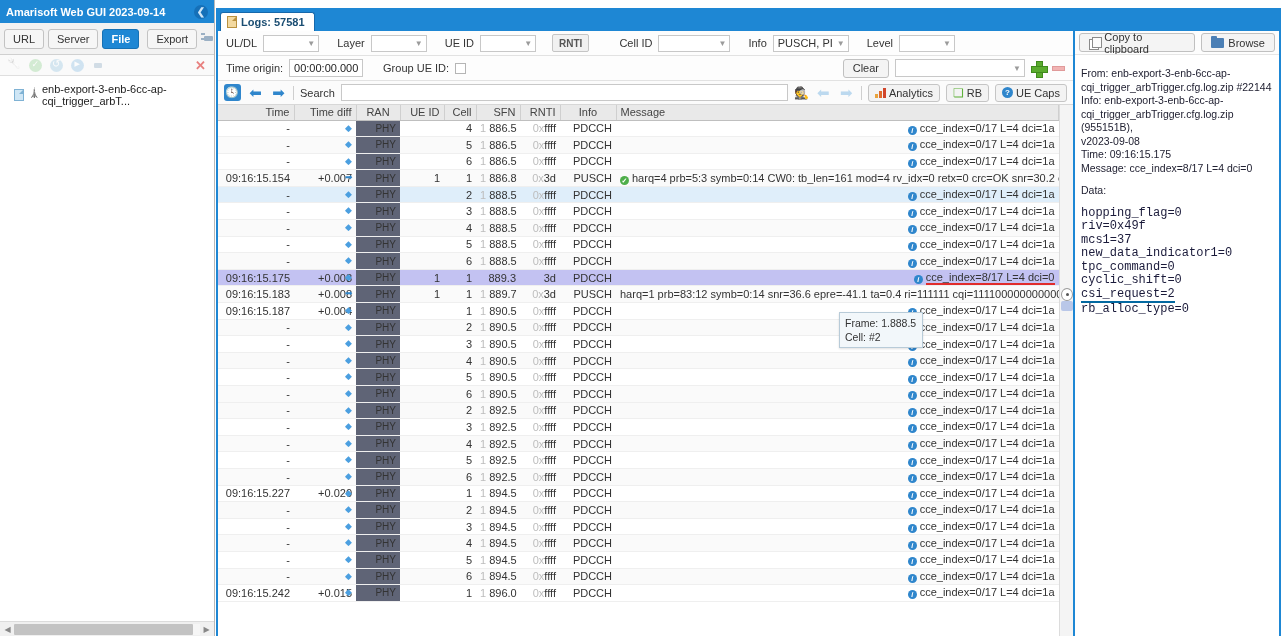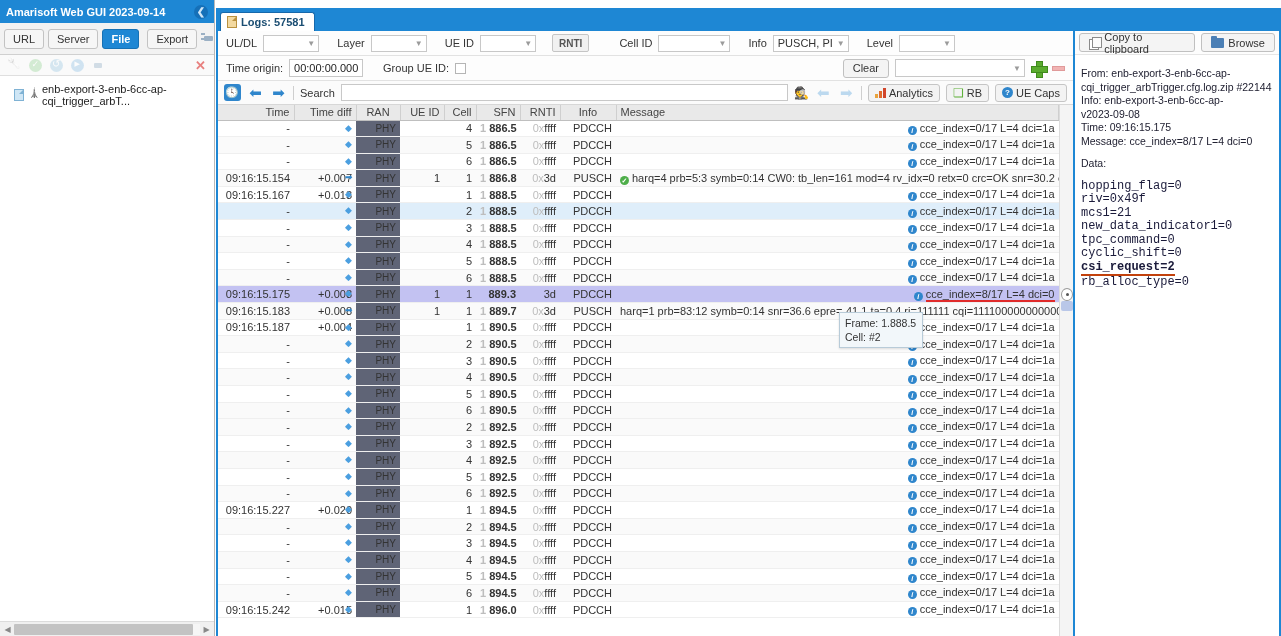--- a/index.html
+++ b/index.html
@@ -215,21 +215,21 @@
   td.c-diff { width: 62px; position: relative; padding-right: 14px; }
   td.c-diff .dot {
     position: absolute; right: 2px; top: 4px; width: 9px; height: 9px;
   }
   td.c-diff .dot::before {
     content: "\25C6"; color: #4b9fe0; font-size: 9px; position: absolute; left: 0; top: -2px;
   }
   td.c-diff .dot.arrow::before { content: "\27A1"; color: #2f86cc; font-size: 9px; }
   td.c-ueid { width: 44px; }
   td.c-cell { width: 32px; }
-  td.c-sfn  { width: 44px; color: #555; font-weight: bold; }
+  td.c-sfn  { width: 44px; color: #555; }
   td.c-sfn .pre { color: #bdbdbd; }
   td.c-rnti { width: 40px; }
   td.c-rnti .pre { color: #bdbdbd; }
   td.c-info { width: 56px; text-align: center; }
   td.c-msg  { text-align: left; padding-left: 4px; }
   .msgbullet { display: inline-block; width: 9px; height: 9px; border-radius: 50%;
     background: #2f86cc; color: #fff; font-size: 7px; font-weight: bold;
     text-align: center; line-height: 9px; margin-right: 3px; vertical-align: -1px; }
   .msgbullet.ok { background: #4eae4a; }
   .msgbullet.ok::after { content: "\2713"; }
@@ -269,21 +269,21 @@
     background: #fdfdfd;
   }
   #detail-body {
     flex: 1; padding: 12px 6px; font-size: 10.5px; color: #223; line-height: 13.5px;
     overflow: hidden; border-top: 1px solid #e6e6e6;
   }
   #detail-body .hdr-line { font-family: "Liberation Sans", sans-serif; }
   #detail-body .mono {
     font-family: "Liberation Mono", monospace; font-size: 12px; line-height: 13.5px; color: #1a1a3a;
   }
-  .red-underline { border-bottom: 2px solid #c2410c; display: inline-block; font-weight: bold; }
+  .red-underline { border-bottom: 2px solid #0369a1; display: inline-block; }
   .copy-ico { width: 12px; height: 12px; position: relative; }
   .copy-ico::before { content:""; position:absolute; left:0; top:2px; width:8px; height:9px; border:1px solid #8a8a8a; background:#fff; }
   .copy-ico::after { content:""; position:absolute; left:3px; top:0; width:8px; height:9px; border:1px solid #8a8a8a; background:#fbfbfb; }
   .folder-ico { width: 13px; height: 10px; background: #4b7fb5; border-radius: 1px; position: relative; }
   .folder-ico::before { content:""; position:absolute; left:0; top:-2px; width:6px; height:3px; background:#4b7fb5; border-radius:1px 1px 0 0; }
 </style>
 </head>
 <body>
 
 <div id="app">
@@ -490,31 +490,20 @@
                     <td class="c-time">09:16:15.154</td>
                     <td class="c-diff">+0.007<span class="dot arrow"></span></td>
                     <td class="c-ran">PHY</td>
                     <td class="c-ueid">1</td>
                     <td class="c-cell">1</td>
                     <td class="c-sfn"><span class="pre">1</span> 886.8</td>
                     <td class="c-rnti"><span class="pre">0x</span>3d</td>
                     <td class="c-info">PUSCH</td>
                     <td class="c-msg"><span class="msgbullet ok"></span>harq=4 prb=5:3 symb=0:14 CW0: tb_len=161 mod=4 rv_idx=0 retx=0 crc=OK snr=30.2 epre=-42.2 ta=0.4</td>
                   </tr>
-                  <tr class="zebra0">
-                    <td class="c-time">09:16:15.167</td>
-                    <td class="c-diff">+0.013<span class="dot"></span></td>
-                    <td class="c-ran">PHY</td>
-                    <td class="c-ueid"></td>
-                    <td class="c-cell">1</td>
-                    <td class="c-sfn"><span class="pre">1</span> 888.5</td>
-                    <td class="c-rnti"><span class="pre">0x</span>ffff</td>
-                    <td class="c-info">PDCCH</td>
-                    <td class="c-msg"><span class="msgbullet info"></span>cce_index=0/17 L=4 dci=1a</td>
-                  </tr>
                   <tr class="hl">
                     <td class="c-time">-</td>
                     <td class="c-diff">
                       <span class="dot"></span>
                     </td>
                     <td class="c-ran">PHY</td>
                     <td class="c-ueid"></td>
                     <td class="c-cell">2</td>
                     <td class="c-sfn"><span class="pre">1</span> 888.5</td>
                     <td class="c-rnti"><span class="pre">0x</span>ffff</td>
@@ -850,31 +839,32 @@
           <span class="btn-std">
             <span class="folder-ico"></span>
             <span style="margin-left:4px">Browse</span>
           </span>
         </div>
         <div id="detail-body">
           <div id="detail-header-lines">
               <div class="hdr-line">From: enb-export-3-enb-6cc-ap-</div>
               <div class="hdr-line">cqi_trigger_arbTrigger.cfg.log.zip #22144</div>
               <div class="hdr-line">Info: enb-export-3-enb-6cc-ap-</div>
+              <div class="hdr-line">cqi_trigger_arbTrigger.cfg.log.zip (955151B),</div>
               <div class="hdr-line">v2023-09-08</div>
               <div class="hdr-line">Time: 09:16:15.175</div>
               <div class="hdr-line">Message: cce_index=8/17 L=4 dci=0</div>
             </div>
           <div style="height:9px"></div>
           <div class="hdr-line">Data:</div>
           <div style="height:9px"></div>
           <div class="mono" id="detail-data-lines">
               <div>hopping_flag=0</div>
               <div>riv=0x49f</div>
-              <div>mcs1=21</div>
+              <div>mcs1=37</div>
               <div>new_data_indicator1=0</div>
               <div>tpc_command=0</div>
               <div>cyclic_shift=0</div>
               <div><span class="red-underline">csi_request=2</span></div>
               <div>rb_alloc_type=0</div>
             </div>
         </div>
       </div>
 
     </div>

